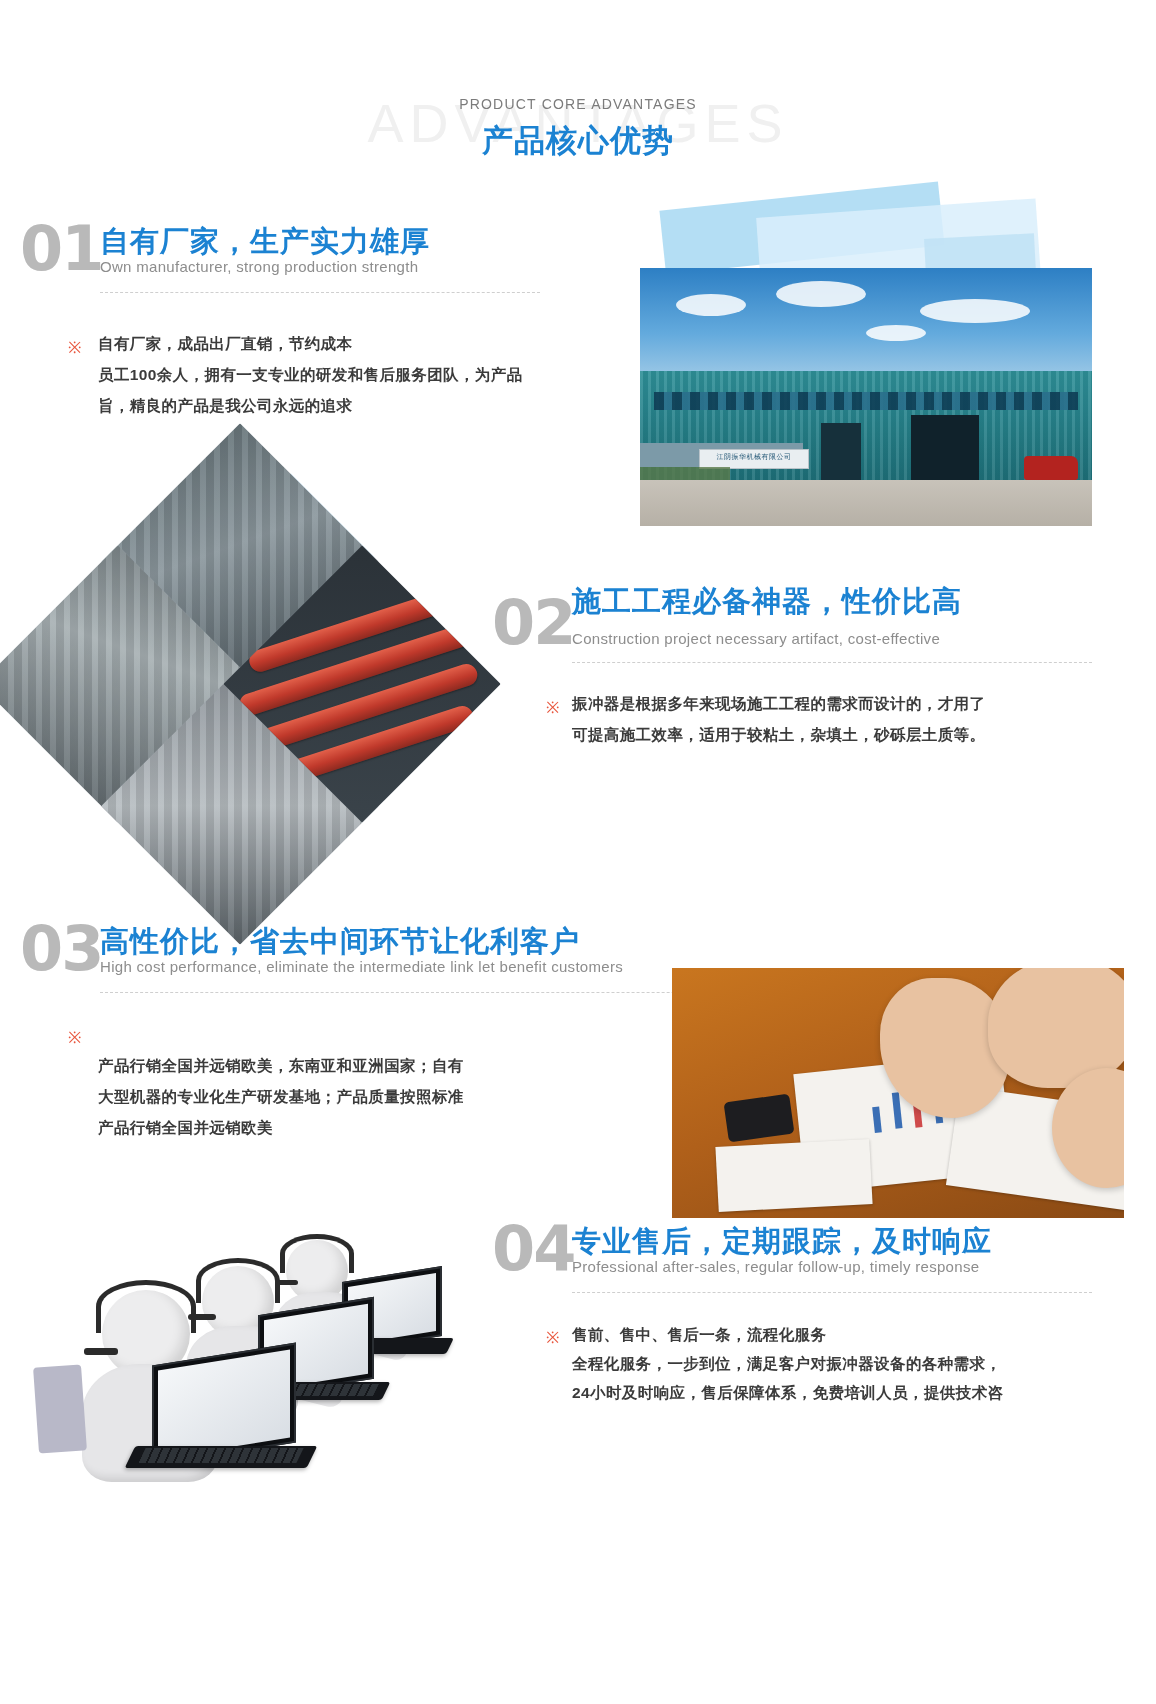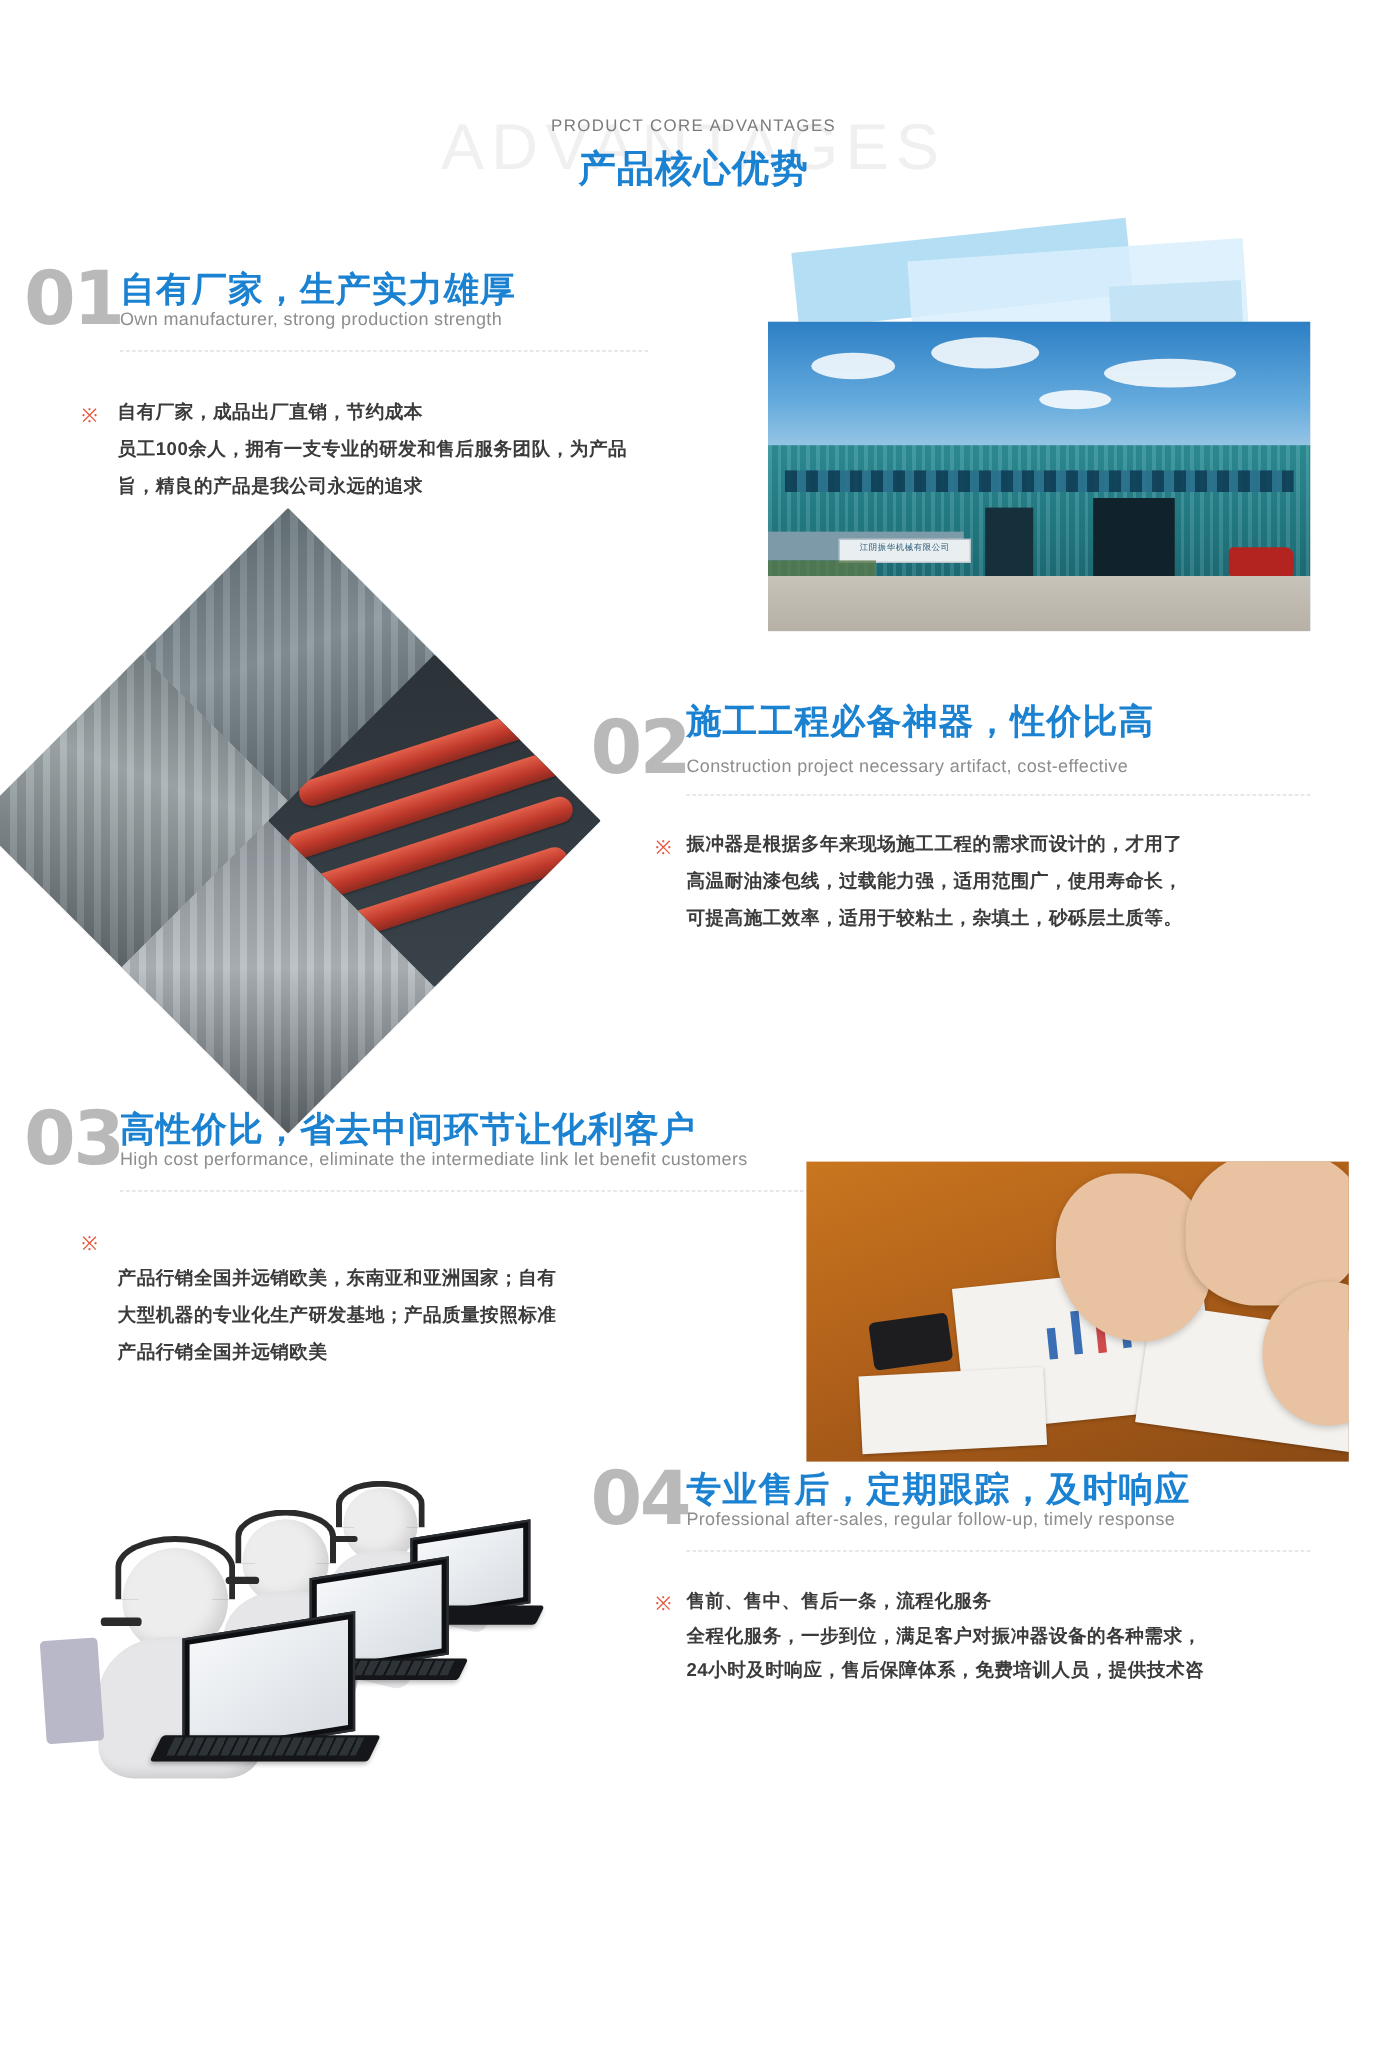--- a/index.html
+++ b/index.html
@@ -352,21 +352,20 @@
   </div>
 
   <div class="num" style="left:492px; top:592px;">02</div>
   <div class="title-cn" style="left:572px; top:582px;">施工工程必备神器，性价比高</div>
   <div class="title-en" style="left:572px; top:630px;">Construction project necessary artifact, cost-effective</div>
   <div class="divider" style="left:572px; top:662px; width:520px;"></div>
 
   <div class="bullet" style="left:546px; top:700px;">※</div>
   <div class="body-text" style="left:572px; top:688px; width:520px;">
     <div>振冲器是根据多年来现场施工工程的需求而设计的，才用了</div>
-    <div>高温耐油漆包线，过载能力强，适用范围广，使用寿命长，</div>
     <div>可提高施工效率，适用于较粘土，杂填土，砂砾层土质等。</div>
   </div>
 </div>
 
 <div>
   <div class="num" style="left:20px; top:918px;">03</div>
   <div class="title-cn" style="left:100px; top:922px;">高性价比，省去中间环节让化利客户</div>
   <div class="title-en" style="left:100px; top:958px;">High cost performance, eliminate the intermediate link let benefit customers</div>
   <div class="divider" style="left:100px; top:992px; width:690px;"></div>
 

